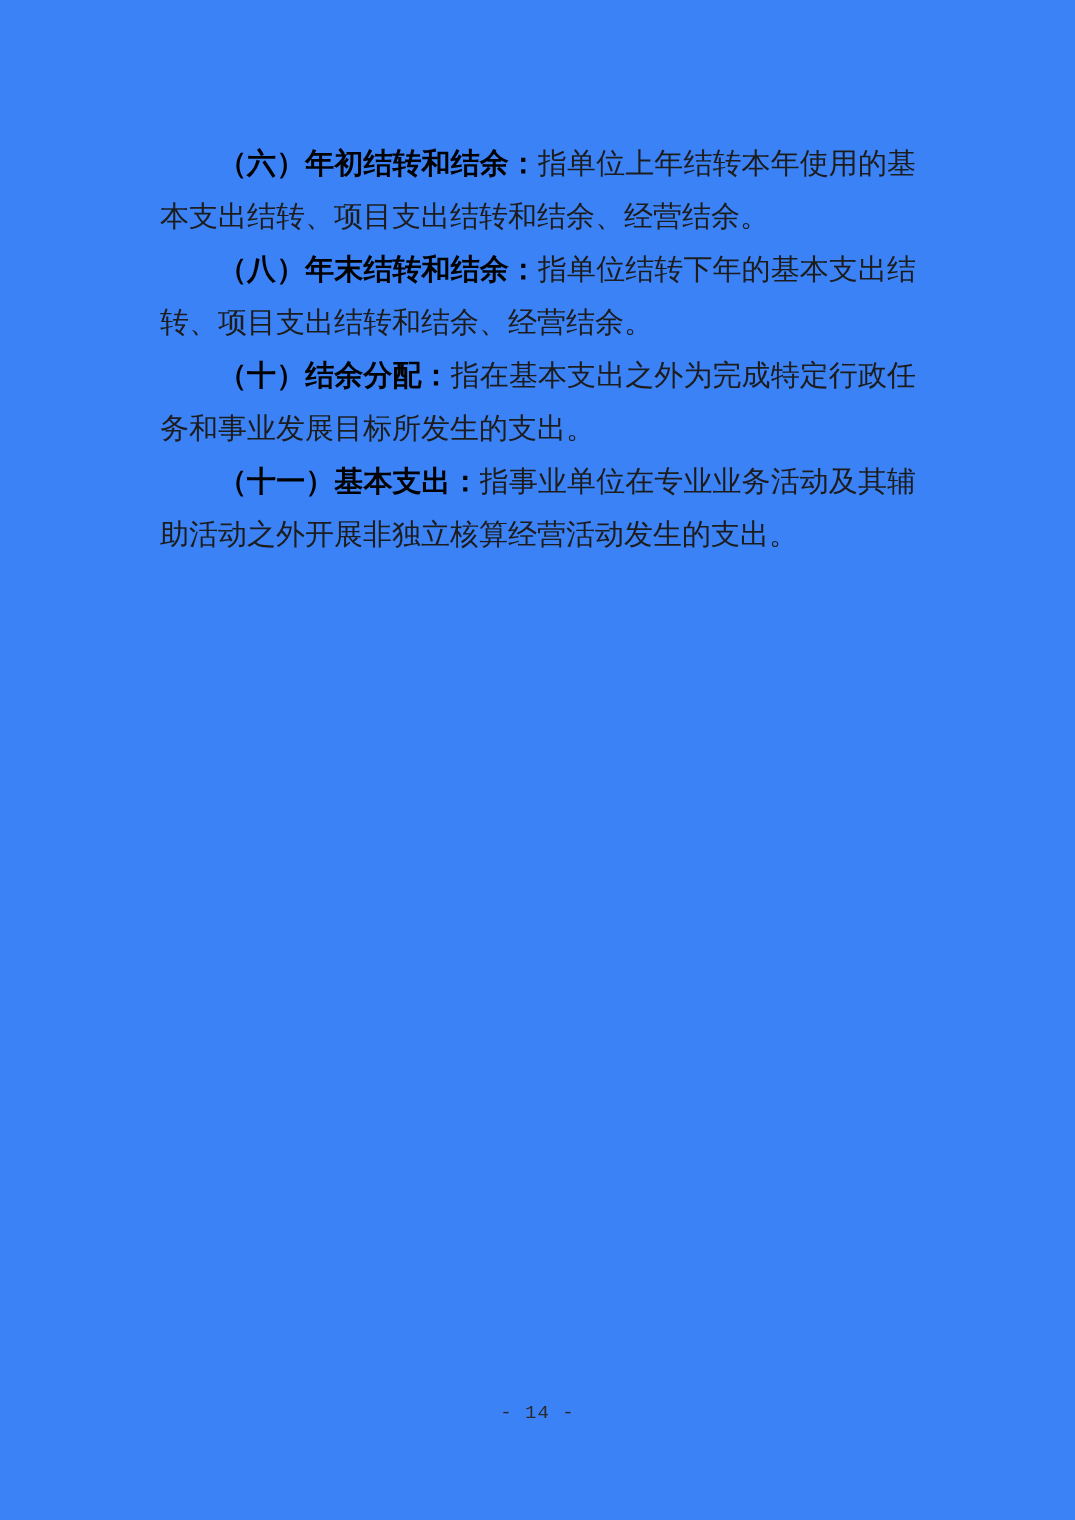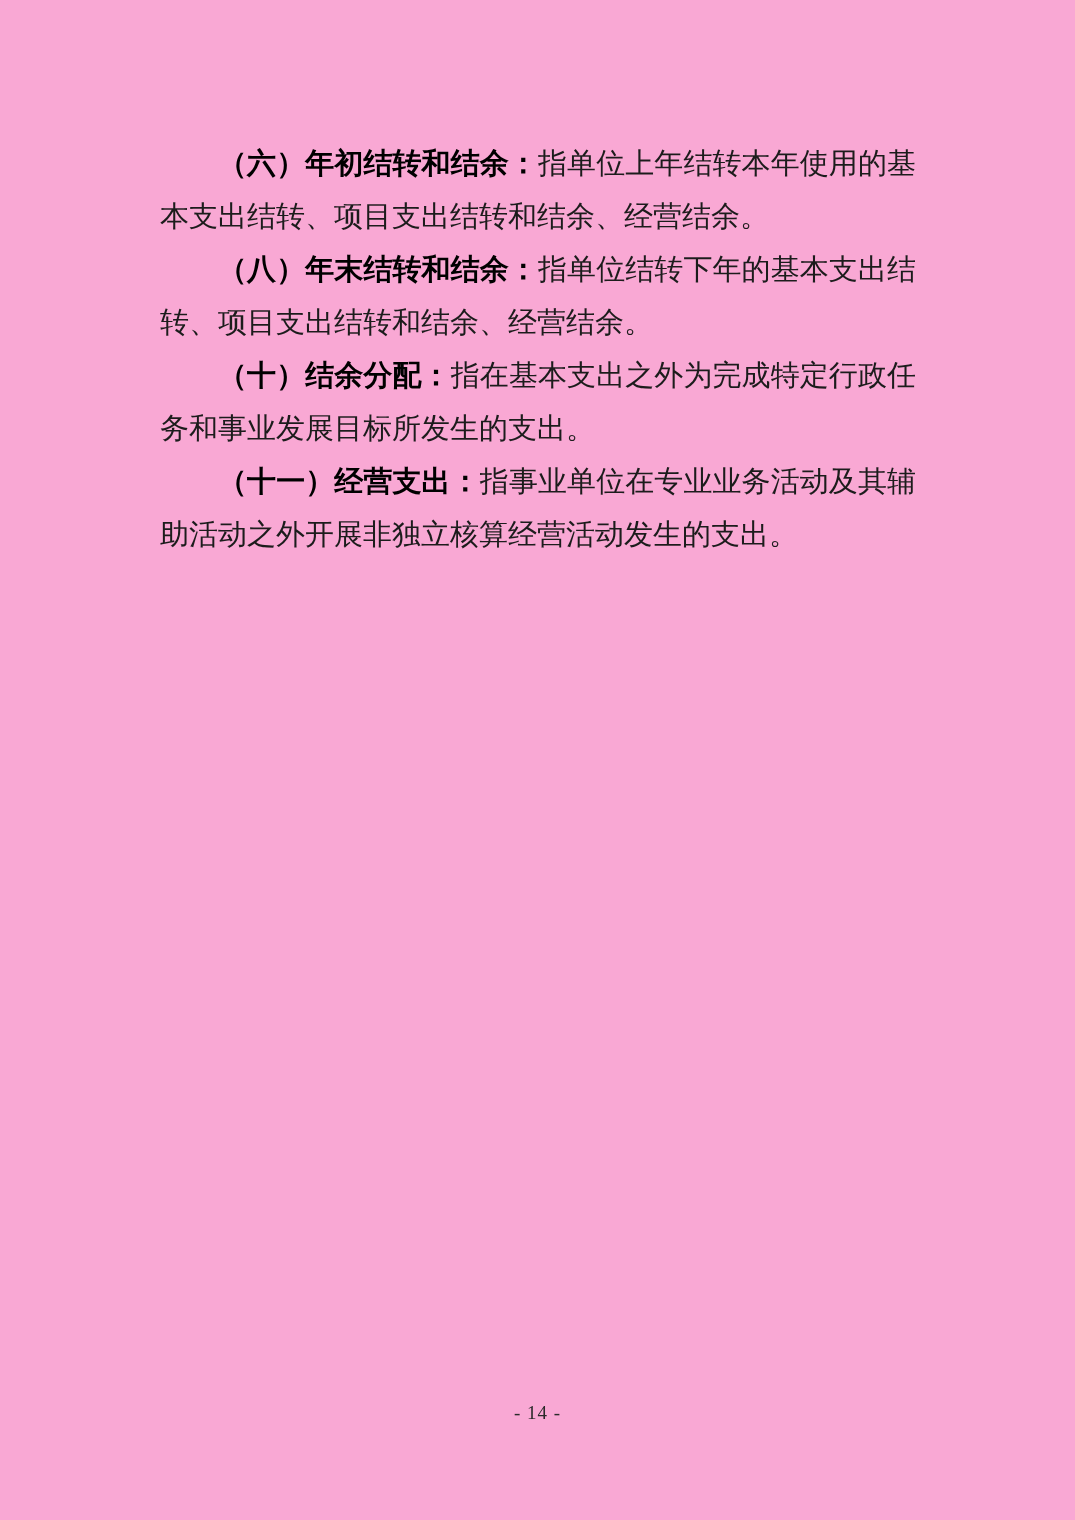--- a/index.html
+++ b/index.html
@@ -4,21 +4,21 @@
 <style>
   html, body {
     margin: 0;
     padding: 0;
     background: #ffffff;
   }
   .page {
     position: relative;
     width: 1075px;
     height: 1520px;
-    background: #f9a8d4;
+    background: #3b82f6;
     overflow: hidden;
     font-family: "Liberation Serif", serif;
   }
   .text-content {
     position: absolute;
     left: 160px;
     top: 137px;
     width: 756px;
   }
   .para {
@@ -39,39 +39,39 @@
   }
   .page-footer {
     position: absolute;
     left: 0;
     top: 1402px;
     width: 100%;
     text-align: center;
     font-size: 19px;
     color: #2a2a2a;
     letter-spacing: 1px;
-    font-family: Liberation Serif, serif;
+    font-family: Liberation Mono, monospace;
   }
 </style>
 </head>
 <body>
 
 <div class="page">
 
   <div class="text-content">
 
     <p class="para"><span class="lead">（六）年初结转和结余：</span><span>指单位上年结转本年使用的基本支出结转、项目支出结转和结余、经营结余。</span></p>
 
 
     <p class="para"><span class="lead">（八）年末结转和结余：</span><span>指单位结转下年的基本支出结转、项目支出结转和结余、经营结余。</span></p>
 
 
     <p class="para"><span class="lead">（十）结余分配：</span><span>指在基本支出之外为完成特定行政任务和事业发展目标所发生的支出。</span></p>
 
-    <p class="para"><span class="lead">（十一）经营支出：</span><span>指事业单位在专业业务活动及其辅助活动之外开展非独立核算经营活动发生的支出。</span></p>
+    <p class="para"><span class="lead">（十一）基本支出：</span><span>指事业单位在专业业务活动及其辅助活动之外开展非独立核算经营活动发生的支出。</span></p>
 
 
   </div>
 
   <div class="page-footer">
     <span>- 14 -</span>
   </div>
 
 </div>
 

